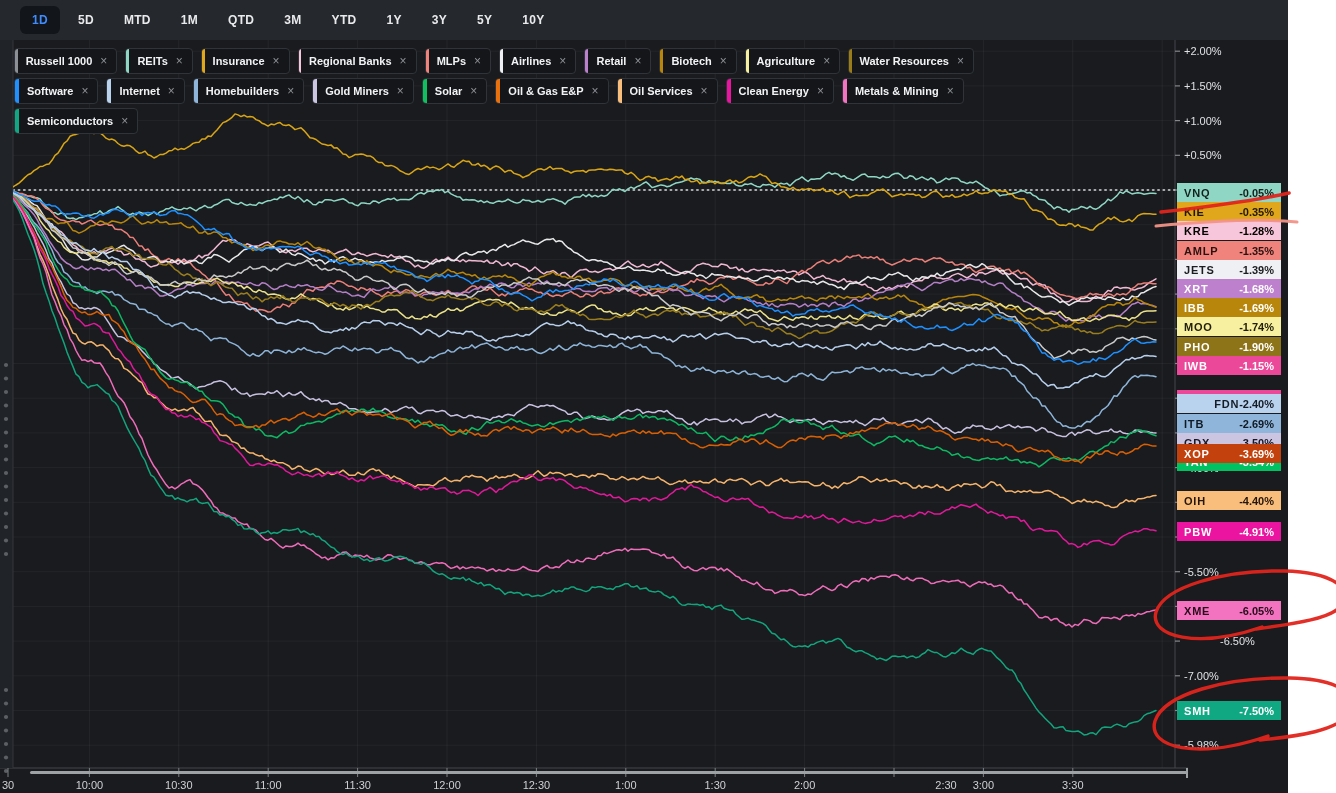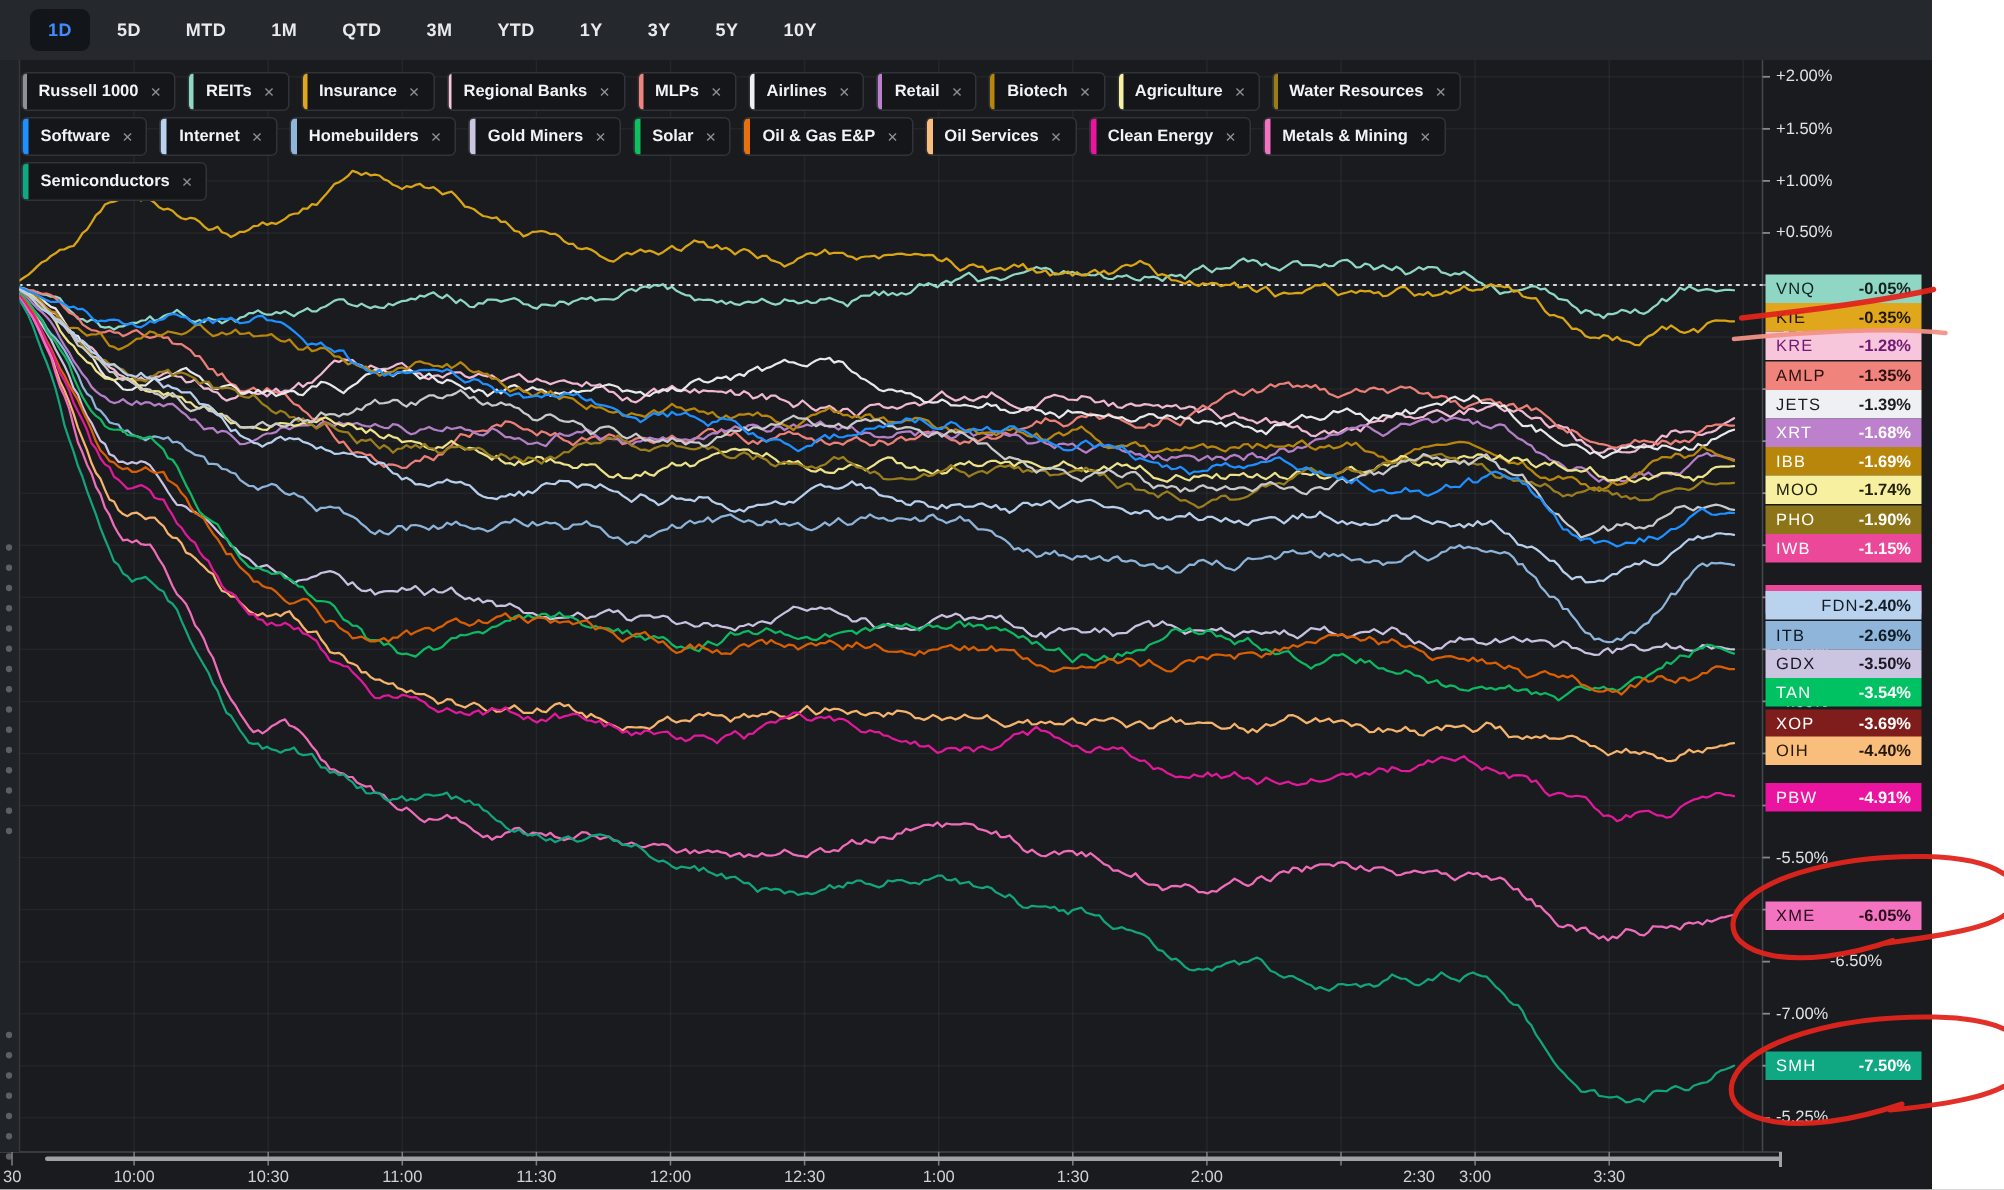--- a/index.html
+++ b/index.html
@@ -24,21 +24,21 @@
   .tag{display:inline-flex;align-items:center;height:24px;background:#141619;border:1px solid #303339;
     border-radius:4px;overflow:hidden;cursor:pointer;white-space:nowrap;}
   .tag .stripe{width:4px;align-self:stretch;}
   .tag .tag-label{font-size:11px;font-weight:700;color:#f2f3f5;padding:0 6px 0 8px;}
   .tag .tag-close{font-size:12px;color:#8d9096;padding:0 9px 0 2px;cursor:pointer;}
 
   
   .y-tick-label{position:absolute;left:1184px;font-size:11px;color:#dfe1e3;height:14px;line-height:14px;}
   .quote-chip{position:absolute;left:1177px;width:104px;height:19px;display:flex;align-items:center;
     justify-content:space-between;padding:0 7px;box-sizing:border-box;cursor:pointer;}
-  .quote-chip .qt{font-size:11px;font-weight:400;letter-spacing:.8px;}
+  .quote-chip .qt{font-size:11px;font-weight:700;letter-spacing:.8px;}
   .quote-chip .qv{font-size:11px;font-weight:700;}
 
   
   .x-tick-label{position:absolute;top:779px;font-size:11px;color:#cfd1d3;transform:translateX(-50%);white-space:nowrap;}
   .x-tick-label.first{transform:none;}
   #scrollbar{position:absolute;left:30px;top:771px;width:1158px;height:3px;background:#9fa2a5;border-radius:2px;cursor:pointer;}
   #scroll-endcap{position:absolute;left:1186px;top:768px;width:2px;height:10px;background:#9fa2a5;}
 
   #annot-svg{position:absolute;left:0;top:0;pointer-events:none;}
 </style>
@@ -312,30 +312,30 @@
         <div class="y-tick-label" style="top: 391.2px;">-3.00%</div>
         <div class="y-tick-label" style="top: 425.9px;">-3.50%</div>
         <div class="y-tick-label" style="top: 460.6px;">-4.00%</div>
         <div class="y-tick-label" style="top: 495.3px;">-4.50%</div>
         <div class="y-tick-label" style="top: 530px;">-5.00%</div>
         <div class="y-tick-label" style="top: 564.7px;">-5.50%</div>
         <div class="y-tick-label" style="top: 599.4px;">-6.00%</div>
         <div class="y-tick-label" style="top: 634.1px; margin-left: 36px;">-6.50%</div>
         <div class="y-tick-label" style="top: 668.8px;">-7.00%</div>
         <div class="y-tick-label" style="top: 703.5px;">-7.50%</div>
-        <div class="y-tick-label" style="top: 738.2px;">-5.25%</div>
+        <div class="y-tick-label" style="top: 738.2px;">-5.98%</div>
         <div class="quote-chip" style="top: 183px; background: rgb(143, 215, 196); color: rgb(20, 33, 29);">
           <span class="qt">VNQ</span>
           <span class="qv">-0.05%</span>
         </div>
         <div class="quote-chip" style="top: 202px; background: rgb(224, 167, 28); color: rgb(32, 24, 4);">
           <span class="qt">KIE</span>
           <span class="qv">-0.35%</span>
         </div>
-        <div class="quote-chip" style="top: 221px; background: rgb(247, 198, 218); color: #701a75;">
+        <div class="quote-chip" style="top: 221px; background: rgb(247, 198, 218); color: #000000;">
           <span class="qt">KRE</span>
           <span class="qv">-1.28%</span>
         </div>
         <div class="quote-chip" style="top: 241px; background: rgb(240, 131, 123); color: rgb(42, 18, 16);">
           <span class="qt">AMLP</span>
           <span class="qv">-1.35%</span>
         </div>
         <div class="quote-chip" style="top: 260px; background: rgb(238, 240, 244); color: rgb(26, 28, 32);">
           <span class="qt">JETS</span>
           <span class="qv">-1.39%</span>
@@ -373,21 +373,21 @@
           <span class="qv">-2.69%</span>
         </div>
         <div class="quote-chip" style="top: 433px; background: rgb(204, 197, 226); color: rgb(26, 23, 36);">
           <span class="qt">GDX</span>
           <span class="qv">-3.50%</span>
         </div>
         <div class="quote-chip" style="top: 452px; background: rgb(0, 194, 99); color: rgb(255, 255, 255);">
           <span class="qt">TAN</span>
           <span class="qv">-3.54%</span>
         </div>
-        <div class="quote-chip" style="top: 473px; background: #7f1d1d; color: rgb(255, 255, 255);">
+        <div class="quote-chip" style="top: 444px; background: #c2410c; color: rgb(255, 255, 255);">
           <span class="qt">XOP</span>
           <span class="qv">-3.69%</span>
         </div>
         <div class="quote-chip" style="top: 491px; background: rgb(249, 190, 124); color: rgb(36, 22, 8);">
           <span class="qt">OIH</span>
           <span class="qv">-4.40%</span>
         </div>
         <div class="quote-chip" style="top: 522px; background: rgb(234, 20, 160); color: rgb(255, 255, 255);">
           <span class="qt">PBW</span>
           <span class="qv">-4.91%</span>

